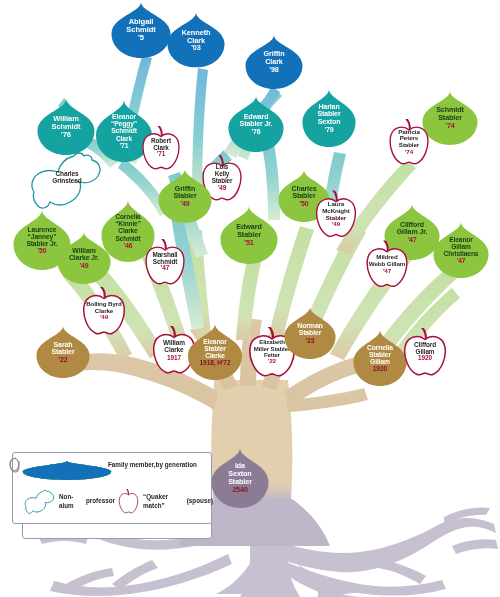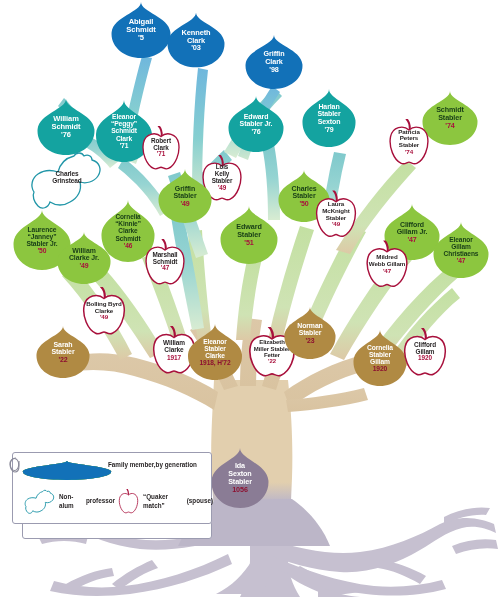--- a/index.html
+++ b/index.html
@@ -567,21 +567,21 @@
       </div>
       <div class="node" style="left: 240px; top: 478px;">
         <div class="leaf" style="width: 58px; height: 60px;">
           <svg class="leafshape" viewBox="0 0 100 100" preserveAspectRatio="none">
             <path d="M50 0 C50 18 96 26 99 54 C101 80 78 100 50 100 C22 100 -1 80 1 54 C4 26 50 18 50 0 Z" fill="#8a7c95"></path>
           </svg>
           <div class="lbl t-root" style="font-size: 7.2px;">
             <span style="display:block;">Ida</span>
             <span style="display:block;">Sexton</span>
             <span style="display:block;">Stabler</span>
-            <span class="yr">1056</span>
+            <span class="yr">2540</span>
           </div>
         </div>
       </div>
     </div>
 
   <div class="bird" id="bird-node" style="left: 65px; top: 181px; width: 78px; height: 62px;">
     <svg class="birdshape" viewBox="0 0 78 62">
       <path d="M8 42 C4 36 6 28 12 24 C18 20 26 20 32 22 C34 14 40 8 48 6
                C50 2 56 2 58 6 C62 4 66 6 66 10 C74 12 76 20 72 26
                C68 32 60 34 54 32 C56 40 52 48 44 52 C38 56 30 56 24 52

